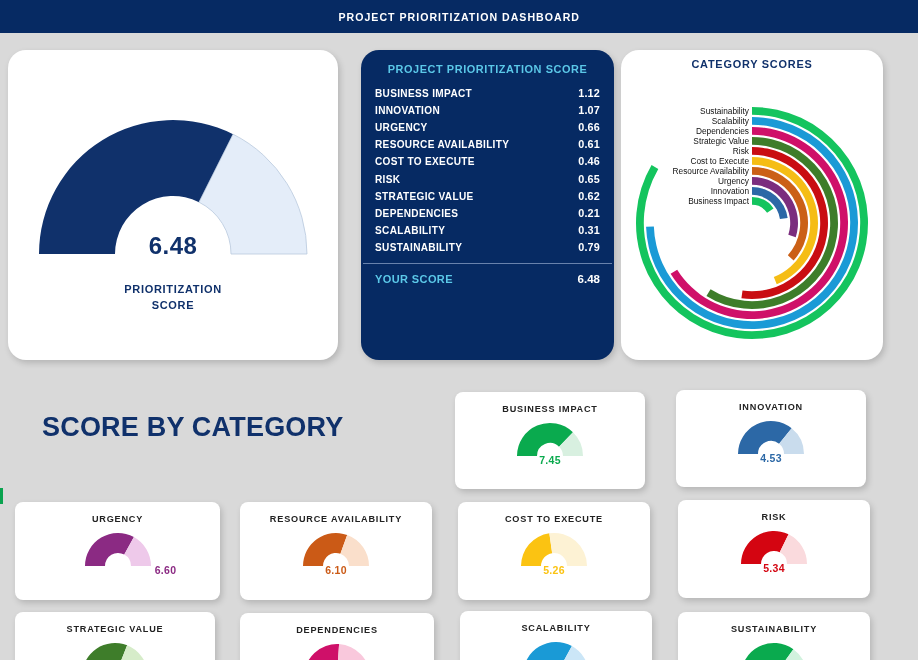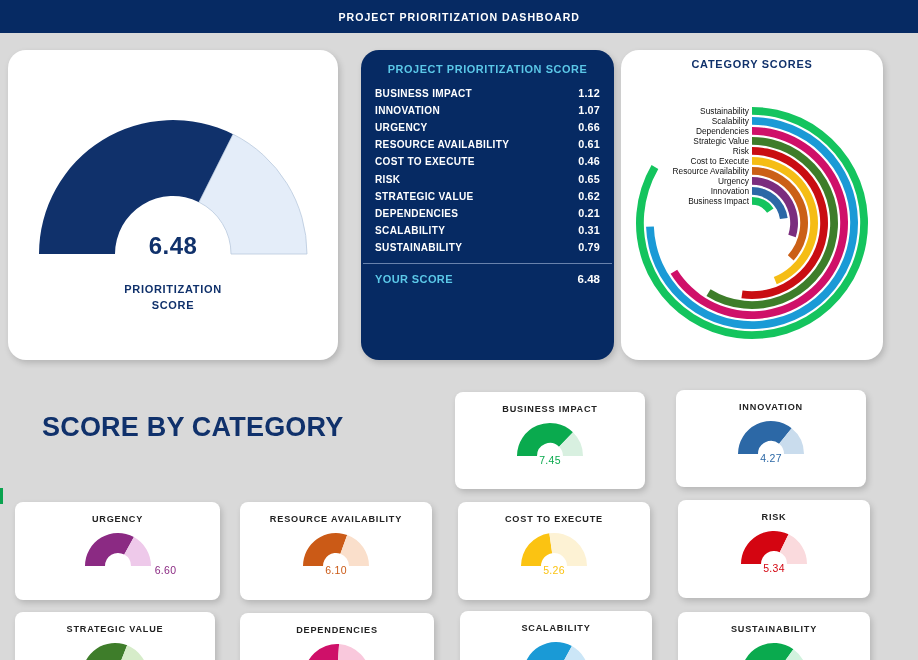--- a/index.html
+++ b/index.html
@@ -109,21 +109,21 @@
   }
   .mini-label {
     position: absolute; left: 0; top: 11px; width: 100%;
     text-align: center; font-size: 9.6px; font-weight: bold;
     color: #222222; letter-spacing: 0.85px;
     transform: scaleX(0.95);
   }
   .mini-gauge { position: absolute; left: 0; top: 27px; width: 100%; display:flex; justify-content:center; }
   .mini-val {
     position: absolute; width: 100%; text-align: center;
-    top: 62px; font-size: 10.5px; font-weight: normal; letter-spacing: .3px;
+    top: 62px; font-size: 10.5px; font-weight: bold; letter-spacing: .3px;
   }
 
   .edge-sliver {
     position: absolute; left: 0; top: 488px; width: 3px; height: 16px;
     background: #0aa34f;
   }
 </style>
 </head>
 <body>
 
@@ -242,21 +242,21 @@
         <div class="mini-val" style="color: rgb(10, 170, 78);">7.45</div>
       </div>
       <div class="mini-card" style="left: 676px; top: 390px; width: 190px; height: 97px;">
         <div class="mini-label">INNOVATION</div>
         <div class="mini-gauge">
           <svg width="72" height="40" viewBox="0 0 72 40">
             <path d="M 3 36.99999999999999 A 33 33 0 0 1 56.63300765907826 11.245796557835114 L 44.128154532364164 26.854404704601713 A 13 13 0 0 0 23 37 Z" fill="#2c68a6"></path>
             <path d="M 56.63300765907826 11.245796557835114 A 33 33 0 0 1 69 37 L 49 37 A 13 13 0 0 0 44.128154532364164 26.854404704601713 Z" fill="#c9dced"></path>
           </svg>
         </div>
-        <div class="mini-val" style="color: rgb(44, 104, 166);">4.27</div>
+        <div class="mini-val" style="color: rgb(44, 104, 166);">4.53</div>
       </div>
       <div class="mini-card" style="left: 15px; top: 502px; width: 205px; height: 98px;">
         <div class="mini-label">URGENCY</div>
         <div class="mini-gauge">
           <svg width="72" height="40" viewBox="0 0 72 40">
             <path d="M 3 36.99999999999999 A 33 33 0 0 1 51.89787124535661 8.081879558552505 L 42.262797763322304 25.608013159429774 A 13 13 0 0 0 23 37 Z" fill="#8b2a83"></path>
             <path d="M 51.89787124535661 8.081879558552505 A 33 33 0 0 1 69 37 L 49 37 A 13 13 0 0 0 42.262797763322304 25.608013159429774 Z" fill="#eec9ea"></path>
           </svg>
         </div>
         <div class="mini-val" style="color: rgb(139, 42, 131); margin-left: 48px;">6.60</div>

